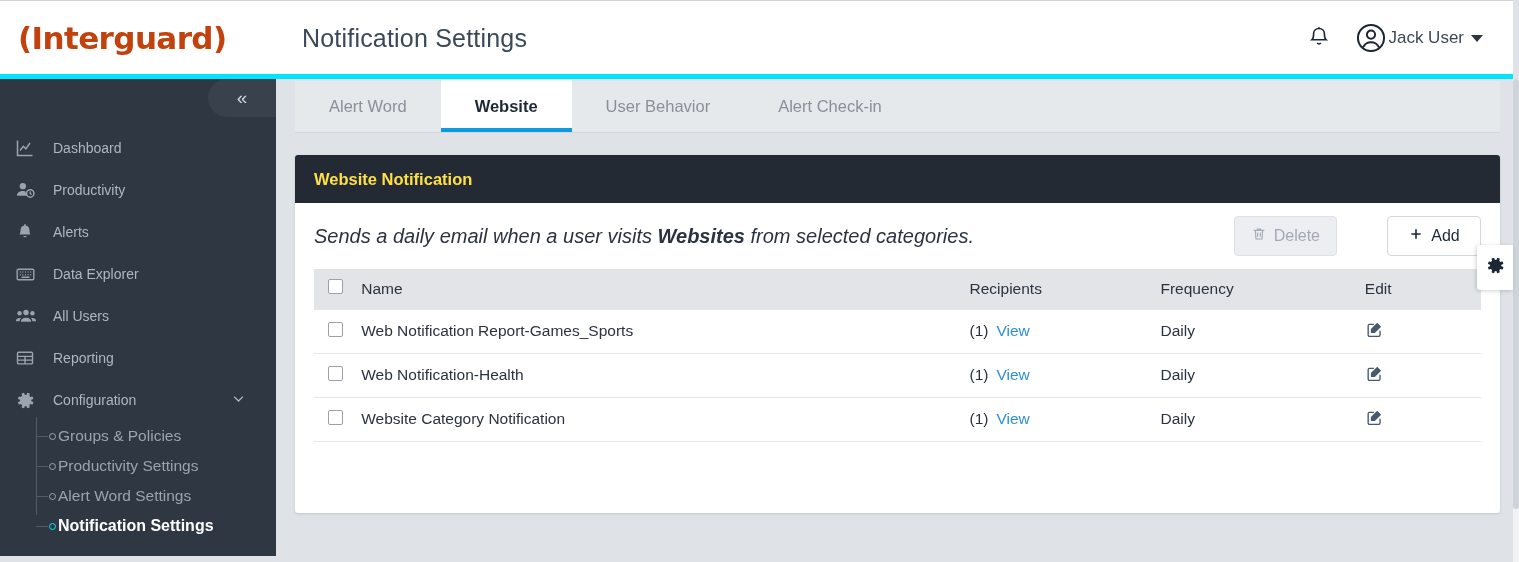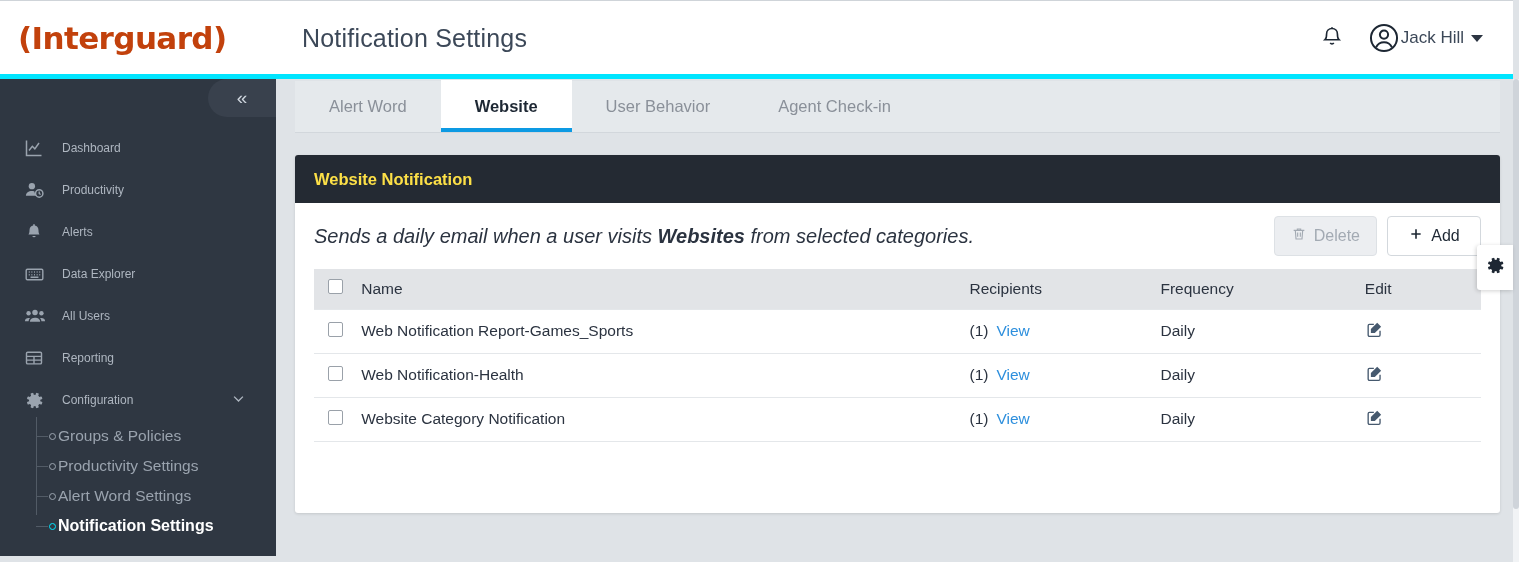--- a/index.html
+++ b/index.html
@@ -63,22 +63,22 @@
     position: absolute; right: 0; top: 0;
     width: 68px; height: 38px;
     background: #39414d;
     border-radius: 20px 0 0 20px;
     display: flex; align-items: center; justify-content: center;
     color: #cfd6de; font-size: 19px; cursor: pointer;
   }
   .nav { padding-top: 8px; }
   .nav-item {
     display: flex; align-items: center;
-    height: 42px; padding-left: 24px;
-    color: #aeb6c0; font-size: 12px; cursor: pointer; text-align: right;
+    height: 42px; padding-left: 15px;
+    color: #aeb6c0; font-size: 14px; cursor: pointer; text-align: right;
   }
   .nav-item .nico {
     width: 30px; display: flex; align-items: center; justify-content: flex-start;
     color: #9aa3ae; flex-shrink: 0;
   }
   .nav-item .nlabel { margin-left: 8px; }
   .nav-item .chev {
     margin-left: auto; margin-right: 30px; color: #aeb6c0; font-size: 13px;
   }
   .subnav { position: relative; padding-left: 36px; }
@@ -145,21 +145,21 @@
   }
   .desc {
     font-style: italic; font-size: 20px; color: #2b3340;
   }
   .desc b { font-weight: 700; font-style: italic; }
   .toolbar-actions { margin-left: auto; display: flex; gap: 10px; }
   .btn {
     height: 40px; min-width: 94px; padding: 0 16px;
     display: flex; align-items: center; justify-content: center; gap: 7px;
     border: 1px solid #d3d8dd; border-radius: 4px;
-    font-size: 16px; cursor: pointer; background: #ffffff; color: #1d2733;
+    font-size: 16px; cursor: pointer; background: #ffffff; color: #1d2733; margin-left: 40px;
   }
   .btn.disabled {
     background: #eceef1; color: #a3aab3; border-color: #dde1e5; cursor: default;
   }
 
   table { width: 100%; border-collapse: collapse; }
   thead th {
     background: #e2e4e7; height: 40px;
     font-size: 15.5px; font-weight: 400; color: #2b3340;
     text-align: left; padding: 0;
@@ -223,21 +223,21 @@
         </svg>
       </div>
       <div class="user-block">
         <div class="hicon">
           <svg width="34" height="34" viewBox="0 0 24 24" fill="none" stroke="currentColor" stroke-width="1.4">
             <circle cx="12" cy="12" r="9.2"></circle>
             <circle cx="12" cy="9.6" r="2.9"></circle>
             <path d="M6.4 18.6a6.2 6.2 0 0 1 11.2 0"></path>
           </svg>
         </div>
-        <span class="user-name">Jack Hill</span>
+        <span class="user-name">Jack User</span>
         <span class="caret-down"></span>
       </div>
     </div>
     <div class="header-divider"></div>
   </div>
   <div class="accent-bar-dark"></div>
   <div class="accent-bar"></div>
 
   <div class="sidebar">
     <div class="collapse-row">
@@ -347,21 +347,21 @@
 
     </div>
   </div>
 
   <div class="content">
 
     <div class="tabstrip">
       <div class="tab">Alert Word</div>
       <div class="tab active">Website</div>
       <div class="tab">User Behavior</div>
-      <div class="tab">Agent Check-in</div>
+      <div class="tab">Alert Check-in</div>
     </div>
 
     <div class="card">
       <div class="card-head">Website Notification</div>
       <div class="card-body">
 
         <div class="toolbar">
           <div class="desc">
             <span>Sends a daily email when a user visits </span><b>Websites</b><span> from selected categories.</span>
           </div>

